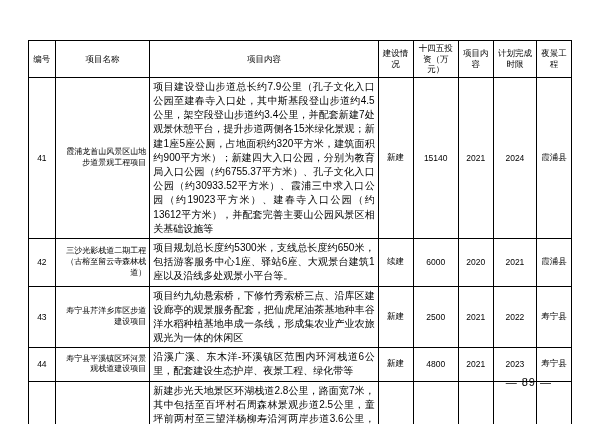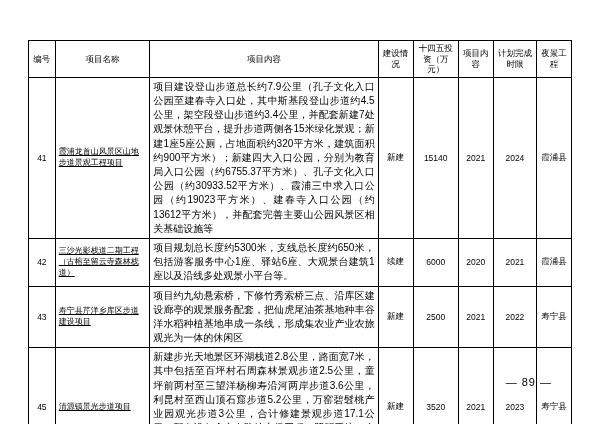--- a/index.html
+++ b/index.html
@@ -49,24 +49,23 @@
   .col-invest  { width: 44px; }
   .col-start   { width: 34px; }
   .col-finish  { width: 42px; }
   .col-region  { width: 34px; }
 
   td.c-no, td.c-status, td.c-start, td.c-finish, td.c-region, td.c-invest {
     text-align: center;
     font-size: 8.5px;
   }
   td.c-name {
-    text-align: left;
+    text-align: right;
     font-size: 8px;
     line-height: 1.35;
-    text-decoration: underline;
   }
   td.c-content {
     text-align: justify;
     font-size: 10px;
     line-height: 1.42;
     padding: 3px 4px;
   }
   .page-number {
     position: absolute;
     right: 48px;
@@ -128,20 +127,30 @@
         <td class="c-no">43</td>
         <td class="c-name">寿宁县芹洋乡库区步道建设项目</td>
         <td class="c-content">项目约九幼悬索桥，下修竹秀索桥三点、沿库区建设廊亭的观景服务配套，把仙虎尾油茶基地种丰谷洋水稻种植基地串成一条线，形成集农业产业农旅观光为一体的休闲区</td>
         <td class="c-status">新建</td>
         <td class="c-invest">2500</td>
         <td class="c-start">2021</td>
         <td class="c-finish">2022</td>
         <td class="c-region">寿宁县</td>
       </tr>
       <tr>
+        <td class="c-no">44</td>
+        <td class="c-name">寿宁县平溪镇区环河景观栈道建设项目</td>
+        <td class="c-content">沿溪广溪、东木洋-环溪镇区范围内环河栈道6公里，配套建设生态护岸、夜景工程、绿化带等</td>
+        <td class="c-status">新建</td>
+        <td class="c-invest">4800</td>
+        <td class="c-start">2021</td>
+        <td class="c-finish">2023</td>
+        <td class="c-region">寿宁县</td>
+      </tr>
+      <tr>
         <td class="c-no">45</td>
         <td class="c-name">清源镇景光步道项目</td>
         <td class="c-content">新建步光天地景区环湖栈道2.8公里，路面宽7米，其中包括至百坪村石周森林景观步道2.5公里，童坪前两村至三望洋杨柳寿沿河两岸步道3.6公里，利昆村至西山顶石窟步道5.2公里，万窑碧髫桃产业园观光步道3公里，合计修建景观步道17.1公里。配套设备含安全防护安保工程、照明系统、金融系统、给排水系统、绿化景观带、景观亭、公厕等基础设施。</td>
         <td class="c-status">新建</td>
         <td class="c-invest">3520</td>
         <td class="c-start">2021</td>
         <td class="c-finish">2023</td>
         <td class="c-region">寿宁县</td>
       </tr>
     </tbody>

